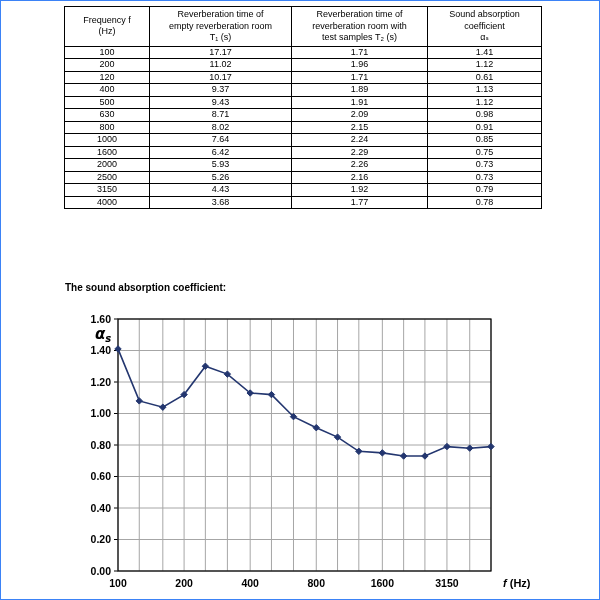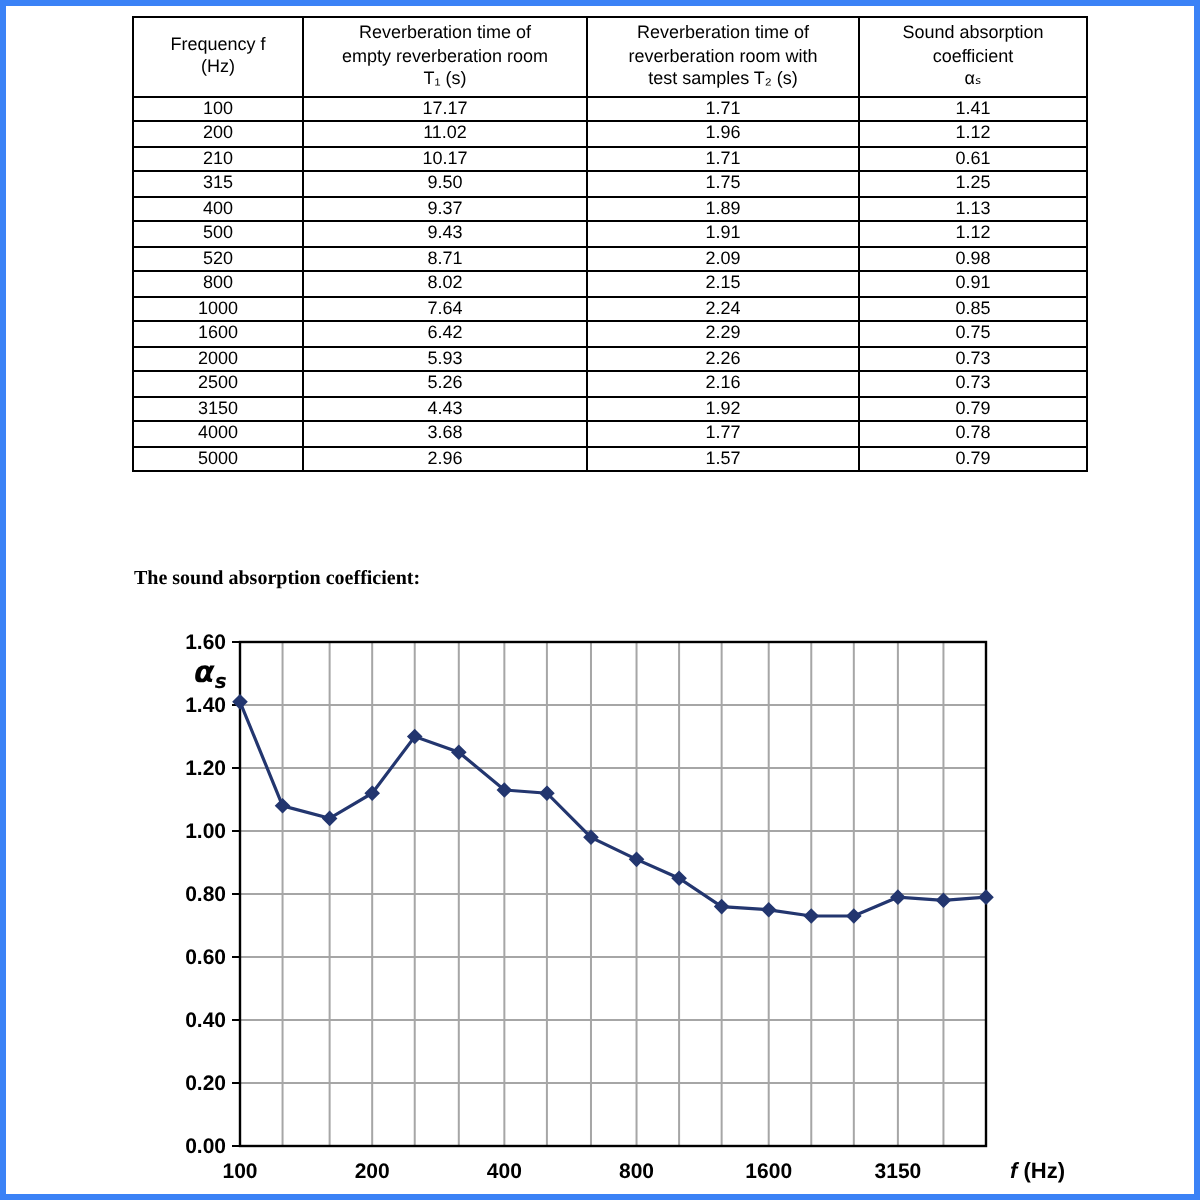--- a/index.html
+++ b/index.html
@@ -1,32 +1,32 @@
 <!DOCTYPE html>
 <html><head>
 <meta charset="utf-8">
 <style>
   html,body{margin:0;padding:0;}
   .page{
     position:relative;width:600px;height:600px;background:#ffffff;
-    border:3px solid #3b82f6;box-sizing:border-box;overflow:hidden;
+    border:1px solid #3b82f6;box-sizing:border-box;overflow:hidden;
     font-family:"Liberation Sans","DejaVu Sans",sans-serif;color:#000;
   }
   table.data{
     position:absolute;left:63px;top:5px;border-collapse:collapse;
     table-layout:fixed;
   }
   table.data th,table.data td{
     border:1px solid #000;text-align:center;font-weight:normal;
     font-size:9px;line-height:11.5px;padding:0 2px;vertical-align:middle;
     font-family:"Liberation Sans","DejaVu Sans",sans-serif;
   }
   table.data th{padding:2px 2px;}
   .caption{
-    position:absolute;left:64px;top:281px;font-size:10px;font-weight:bold;font-family:Liberation Serif, serif;
+    position:absolute;left:64px;top:281px;font-size:10px;font-weight:bold;
   }
   #chart-svg{position:absolute;left:0;top:298px;}
 </style>
 </head>
 <body>
 
 <div class="page">
 
   <table class="data">
     <colgroup>
@@ -65,45 +65,39 @@
           <td>1.71</td>
           <td>1.41</td>
         </tr>
         <tr>
           <td>200</td>
           <td>11.02</td>
           <td>1.96</td>
           <td>1.12</td>
         </tr>
         <tr>
-          <td>210</td>
+          <td>120</td>
           <td>10.17</td>
           <td>1.71</td>
           <td>0.61</td>
-        </tr>
-        <tr>
-          <td>315</td>
-          <td>9.50</td>
-          <td>1.75</td>
-          <td>1.25</td>
         </tr>
         <tr>
           <td>400</td>
           <td>9.37</td>
           <td>1.89</td>
           <td>1.13</td>
         </tr>
         <tr>
           <td>500</td>
           <td>9.43</td>
           <td>1.91</td>
           <td>1.12</td>
         </tr>
         <tr>
-          <td>520</td>
+          <td>630</td>
           <td>8.71</td>
           <td>2.09</td>
           <td>0.98</td>
         </tr>
         <tr>
           <td>800</td>
           <td>8.02</td>
           <td>2.15</td>
           <td>0.91</td>
         </tr>
@@ -135,26 +129,20 @@
           <td>3150</td>
           <td>4.43</td>
           <td>1.92</td>
           <td>0.79</td>
         </tr>
         <tr>
           <td>4000</td>
           <td>3.68</td>
           <td>1.77</td>
           <td>0.78</td>
-        </tr>
-        <tr>
-          <td>5000</td>
-          <td>2.96</td>
-          <td>1.57</td>
-          <td>0.79</td>
         </tr>
       </tbody>
   </table>
 
   <div class="caption">The sound absorption coefficient:</div>
 
   <svg id="chart-svg" width="600" height="302">
       <line x1="117" y1="272" x2="490" y2="272" stroke="#a6a6a6" stroke-width="1"></line>
       <line x1="113" y1="272" x2="117" y2="272" stroke="#000" stroke-width="1"></line>
       <text x="110" y="275.5" text-anchor="end" font-size="10.5" font-weight="bold" font-family="Liberation Sans, DejaVu Sans, sans-serif">0.00</text>

